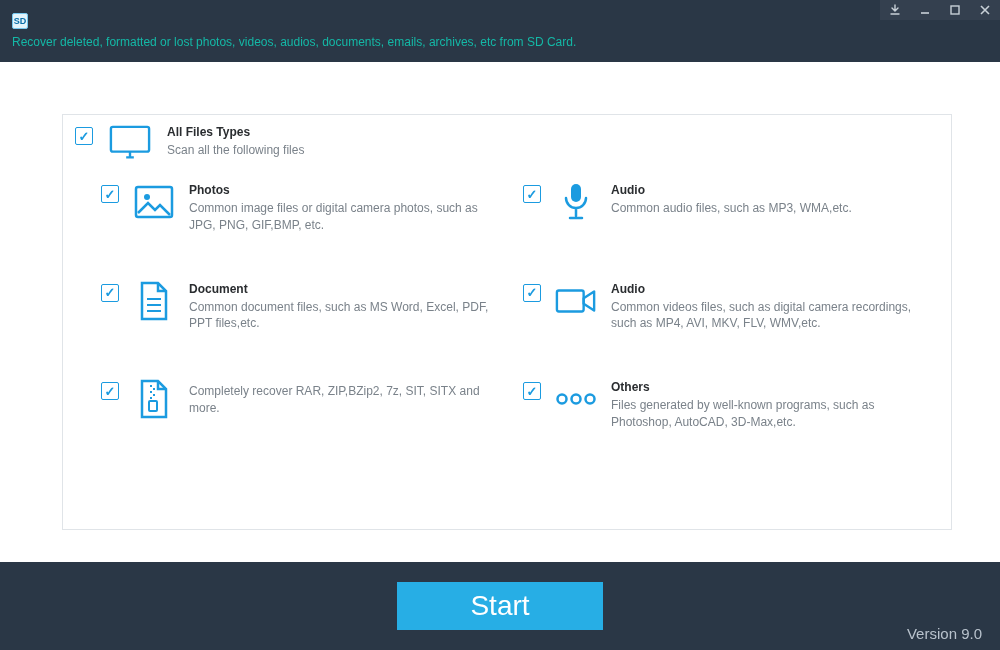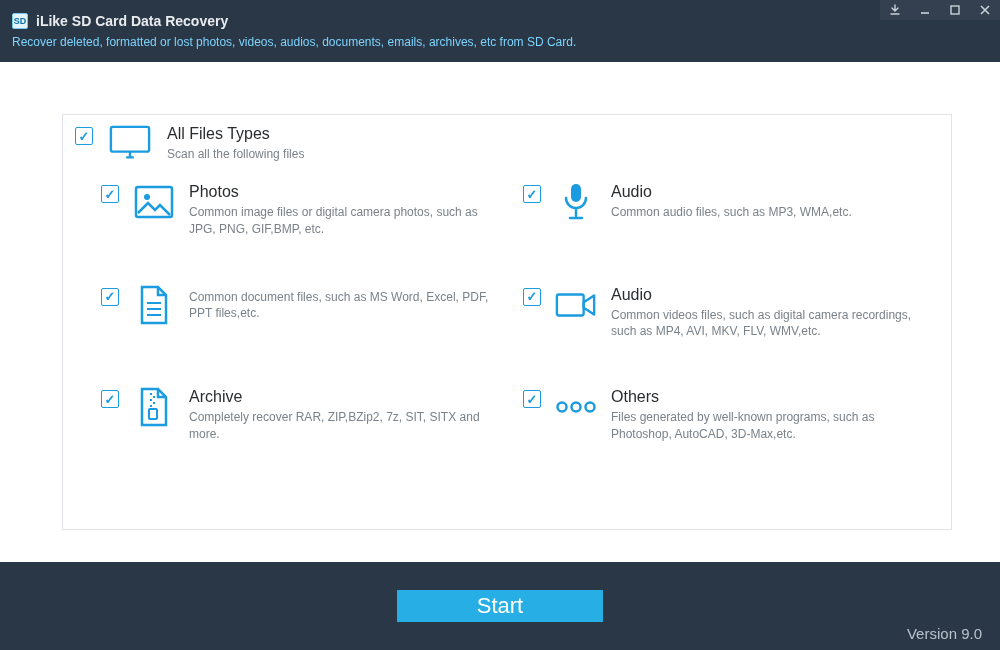--- a/index.html
+++ b/index.html
@@ -25,21 +25,21 @@
   .title-top-row { display: flex; align-items: center; gap: 8px; }
   .app-icon {
     width: 16px; height: 16px;
     background: #e3f4fb;
     border: 1px solid #77c8ef;
     border-radius: 2px;
     display: flex; align-items: center; justify-content: center;
     color: #0a6ea8; font-size: 9px; font-weight: bold;
   }
   .app-title { font-size: 14px; font-weight: 600; color: #e8ecef; }
-  .app-subtitle { font-size: 12px; color: #7dd3fc; margin-top: 6px; margin-left: 0; }
+  .app-subtitle { font-size: 12px; color: #14b8a6; margin-top: 6px; margin-left: 0; }
   .title-controls { display: flex; align-items: flex-start; }
   .title-btn {
     width: 30px; height: 20px;
     display: flex; align-items: center; justify-content: center;
     color: #c8d0d7; font-size: 12px; cursor: pointer;
     background: #34404f;
   }
   .title-btn svg { display:block; }
   
   .content-wrap {
@@ -66,21 +66,21 @@
     flex-shrink: 0;
     margin-top: 2px;
     cursor: pointer;
   }
   .icon-slot {
     width: 42px; height: 38px;
     flex-shrink: 0;
     display: flex; align-items: center; justify-content: center;
   }
   .cat-text { flex: 1; }
-  .cat-title { font-size: 16px; color: #2a2d30; }
+  .cat-title { font-size: 12px; color: #2a2d30; font-weight: bold; }
   .cat-desc { font-size: 12px; color: #7a828a; margin-top: 3px; line-height: 1.4; max-width: 340px; }
   .grid {
     display: grid;
     grid-template-columns: 1fr 1fr;
     column-gap: 24px;
     row-gap: 48px;
     padding: 14px 30px 6px 38px;
   }
   .cat-item {
     display: flex; align-items: flex-start; gap: 14px;
@@ -90,41 +90,40 @@
     background: #2a3746;
     height: 88px;
     display: flex;
     align-items: center;
     justify-content: center;
     position: relative;
   }
   .start-btn {
     background: #27aee5;
     color: #fff;
-    font-size: 22px;
-    width: 206px; height: 32px;
+    font-size: 28px;
+    width: 206px; height: 48px;
     border: none;
     cursor: pointer;
     display: flex; align-items: center; justify-content: center;
   }
   .version {
     position: absolute;
     right: 18px; bottom: 8px;
     color: #b8c2cc;
     font-size: 15px;
   }
 </style>
 </head>
 <body>
 
 <div class="title-bar">
   <div class="title-left">
     <div class="title-top-row">
       <div class="app-icon">SD</div>
-      <div class="app-title">iLike SD Card Data Recovery</div>
     </div>
     <div class="app-subtitle">Recover deleted, formatted or lost photos, videos, audios, documents, emails, archives, etc from SD Card.</div>
   </div>
   <div class="title-controls">
     <div class="title-btn">
       <svg width="12" height="12" viewBox="0 0 12 12">
           <path d="M6 1v6M3 4l3 3 3-3M2 10h8" stroke="#c8d0d7" stroke-width="1.4" fill="none" stroke-linecap="round"></path>
         </svg>
     </div>
     <div class="title-btn">
@@ -196,20 +195,21 @@
       <div class="cat-item">
         <div class="checkbox">✓</div>
         <div class="icon-slot">
           <svg width="32" height="40" viewBox="0 0 32 40">
               <path d="M4 2h16l8 8v28H4z" stroke="#1b9be0" stroke-width="2.5" fill="none"></path>
               <path d="M20 2v8h8" stroke="#1b9be0" stroke-width="2.5" fill="none"></path>
               <path d="M9 18h14M9 24h14M9 30h14" stroke="#1b9be0" stroke-width="2"></path>
             </svg>
         </div>
         <div class="cat-text">
+          <div class="cat-title">Document</div>
           <div class="cat-desc">Common document files, such as MS Word, Excel, PDF, PPT files,etc.</div>
         </div>
       </div>
 
       <div class="cat-item">
         <div class="checkbox">✓</div>
         <div class="icon-slot">
           <svg width="44" height="30" viewBox="0 0 44 30">
               <rect x="2" y="4" width="28" height="22" rx="2" stroke="#1b9be0" stroke-width="2.5" fill="none"></rect>
               <path d="M30 12l11-7v20l-11-7z" stroke="#1b9be0" stroke-width="2.5" fill="none" stroke-linejoin="round"></path>
@@ -225,21 +225,20 @@
         <div class="checkbox">✓</div>
         <div class="icon-slot">
           <svg width="32" height="40" viewBox="0 0 32 40">
               <path d="M4 2h16l8 8v28H4z" stroke="#1b9be0" stroke-width="2.5" fill="none"></path>
               <path d="M20 2v8h8" stroke="#1b9be0" stroke-width="2.5" fill="none"></path>
               <path d="M13 6v2M16 9v2M13 12v2M16 15v2M13 18v2" stroke="#1b9be0" stroke-width="2"></path>
               <rect x="11" y="22" width="8" height="10" rx="1" stroke="#1b9be0" stroke-width="2" fill="none"></rect>
             </svg>
         </div>
         <div class="cat-text">
-          <div class="cat-title">Archive</div>
           <div class="cat-desc">Completely recover RAR, ZIP,BZip2, 7z, SIT, SITX and more.</div>
         </div>
       </div>
 
       <div class="cat-item">
         <div class="checkbox">✓</div>
         <div class="icon-slot">
           <svg width="42" height="14" viewBox="0 0 42 14">
               <circle cx="7" cy="7" r="4.5" stroke="#1b9be0" stroke-width="2.5" fill="none"></circle>
               <circle cx="21" cy="7" r="4.5" stroke="#1b9be0" stroke-width="2.5" fill="none"></circle>

